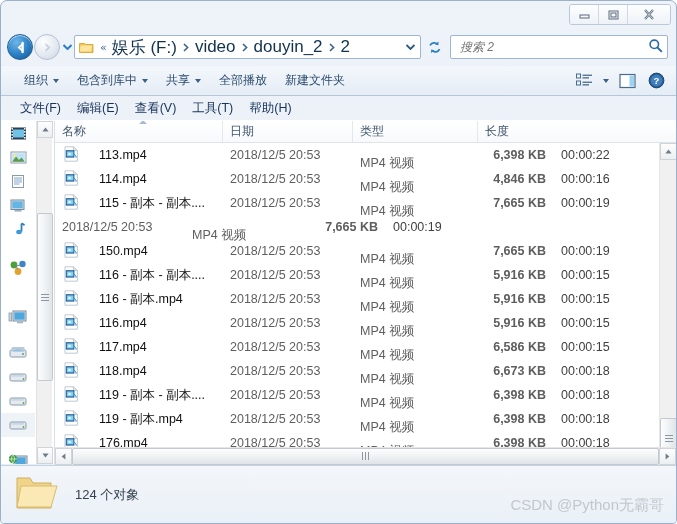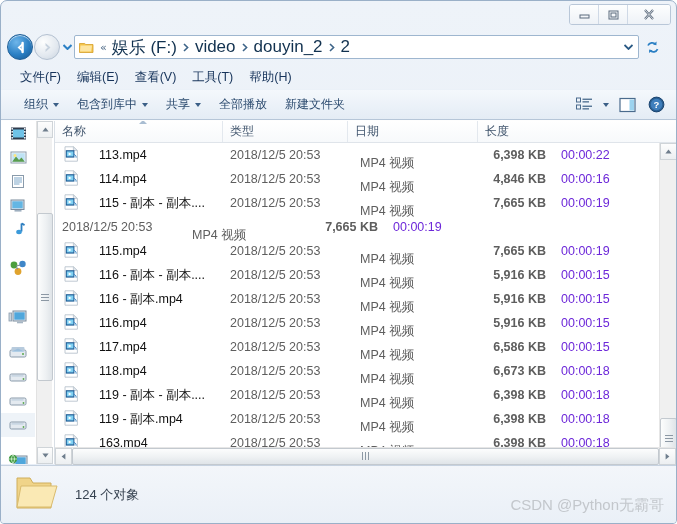--- a/index.html
+++ b/index.html
@@ -258,21 +258,21 @@
     color: #2b2b2b;
     white-space: nowrap;
     overflow: hidden;
     display: flex; align-items: center;
     height: 100%;
   }
   .cell.name { padding-left: 9px; gap: 20px; color: #111; }
   .cell.date { color: #5e5e5e; padding-left: 7px; }
   .cell.type { color: #5e5e5e; padding-left: 7px; margin-top: 16px; }
   .cell.size { color: #5e5e5e; justify-content: flex-end; padding-right: 10px; font-weight: bold; }
-  .cell.len  { color: #6d28d9; padding-left: 5px; }
+  .cell.len  { color: #404040; padding-left: 5px; }
 
   
   #list-vscroll {
     position: absolute; top: 0; right: 0; width: 17px; height: 100%;
     background: #f0f0f0;
     border-left: 1px solid #e6e6e6;
   }
   #list-sb-up { position: absolute; top: 0; left: 0; width:17px; height:17px;
     background: linear-gradient(180deg,#fdfdfd,#eceff1); border: 1px solid #cfd4d8;
     display:flex; align-items:center; justify-content:center;}
@@ -408,28 +408,29 @@
 
     <div id="refresh-button">
       <svg width="16" height="15" viewBox="0 0 16 15">
         <path d="M3 5.5 C4.3 2.6 8.3 1.8 10.6 4.2" stroke="#2a7fc4" stroke-width="1.7" fill="none"></path>
         <path d="M11.6 1.6 L11.4 5.2 L8 4.4 Z" fill="#2a7fc4"></path>
         <path d="M12.6 9.2 C11.3 12.1 7.3 12.9 5 10.5" stroke="#2a7fc4" stroke-width="1.7" fill="none"></path>
         <path d="M4 13.1 L4.2 9.5 L7.6 10.3 Z" fill="#2a7fc4"></path>
       </svg>
     </div>
 
-  </div>
-
-  <div id="menubar">
-    <div class="menu-item">文件(F)</div>
-    <div class="menu-item">编辑(E)</div>
-    <div class="menu-item">查看(V)</div>
-    <div class="menu-item">工具(T)</div>
-    <div class="menu-item">帮助(H)</div>
+    <div id="searchbox">
+      <input id="search-input" type="text" placeholder="搜索 2" style="">
+      <span>
+        <svg width="15" height="15" viewBox="0 0 15 15">
+          <circle cx="6.3" cy="6.3" r="4.2" fill="none" stroke="#2a6ba8" stroke-width="1.6"></circle>
+          <path d="M9.5 9.5 L13.3 13.3" stroke="#2a6ba8" stroke-width="1.9" stroke-linecap="round"></path>
+        </svg>
+      </span>
+    </div>
   </div>
 
   <div id="commandbar">
     <div class="cmd-item">
       <span>组织</span>
       <span class="caret-dn"></span>
     </div>
     <div class="cmd-item">
       <span>包含到库中</span>
       <span class="caret-dn"></span>
@@ -466,20 +467,28 @@
         <rect x="10.5" y="2.5" width="4.5" height="11" fill="#9cd3ef"></rect>
       </svg>
     </div>
     <div class="cmd-icon-btn">
       <svg width="17" height="17" viewBox="0 0 17 17">
         <circle cx="8.5" cy="8.5" r="7.4" fill="#2a5f92" stroke="#1c4570" stroke-width="1"></circle>
         <circle cx="8.5" cy="8.5" r="5.7" fill="#3f7fbd"></circle>
         <text x="8.5" y="12.3" font-size="9.5" font-weight="bold" fill="#ffffff" text-anchor="middle" font-family="Liberation Sans, sans-serif">?</text>
       </svg>
     </div>
+  </div>
+
+  <div id="menubar">
+    <div class="menu-item">文件(F)</div>
+    <div class="menu-item">编辑(E)</div>
+    <div class="menu-item">查看(V)</div>
+    <div class="menu-item">工具(T)</div>
+    <div class="menu-item">帮助(H)</div>
   </div>
 
   <div id="body">
 
     <div id="navpane">
       <div id="navpane-icons">
         <div class="nav-icon-row">
           <svg width="17" height="15" viewBox="0 0 17 15">
             <rect x="1" y="1.5" width="15" height="12" fill="#2f3b4c"></rect>
             <rect x="3" y="3.5" width="11" height="8" fill="#6fc3e8"></rect>
@@ -604,22 +613,22 @@
               <path d="M3.5 4.4 L0.4 0.6 L6.6 0.6 Z" fill="#6e7d8c"></path>
             </svg>
         </div>
       </div>
     </div>
 
     <div id="listpane">
 
       <div id="colheader">
         <div class="colh sorted" style="width:168px">名称</div>
+        <div class="colh" style="width:130px">日期</div>
         <div class="colh" style="width:125px">类型</div>
-        <div class="colh" style="width:130px">日期</div>
         <div class="colh" style="width:85px;border-right:none">长度</div>
       </div>
 
       <div id="rows-viewport">
         <div id="rows">
             <div class="row">
               <div class="cell name" style="width:168px">
                 <span>
 <svg width="15" height="16" viewBox="0 0 15 16">
   <path d="M1 0.8 L9.4 0.8 L13.4 4.6 L13.4 15.2 L1 15.2 Z" fill="#ffffff" stroke="#b9c3cd" stroke-width="0.9"></path>
@@ -682,21 +691,21 @@
               <div class="cell name" style="width:168px">
                 <span>
 <svg width="15" height="16" viewBox="0 0 15 16">
   <path d="M1 0.8 L9.4 0.8 L13.4 4.6 L13.4 15.2 L1 15.2 Z" fill="#ffffff" stroke="#b9c3cd" stroke-width="0.9"></path>
   <path d="M9.4 0.8 L9.4 4.6 L13.4 4.6 Z" fill="#e4eaf0" stroke="#b9c3cd" stroke-width="0.8"></path>
   <rect x="1.8" y="4.2" width="8.6" height="7.4" fill="#1f5d96"></rect>
   <rect x="2.8" y="5.4" width="6.6" height="5" fill="#7fd0f2"></rect>
   <path d="M4.6 6.4 L7.6 7.9 L4.6 9.4 Z" fill="#ffffff"></path>
   <path d="M10.2 8.5 C11.6 9 12.2 10.2 12.1 11.6" stroke="#2a7fc4" stroke-width="1" fill="none"></path>
 </svg></span>
-                <span>115.mp4</span>
+                <span>150.mp4</span>
               </div>
               <div class="cell date" style="width:130px">2018/12/5 20:53</div>
               <div class="cell type" style="width:125px">MP4 视频</div>
               <div class="cell size" style="width:78px">7,665 KB</div>
               <div class="cell len" style="width:85px">00:00:19</div>
             </div>
             <div class="row">
               <div class="cell name" style="width:168px">
                 <span>
 <svg width="15" height="16" viewBox="0 0 15 16">
@@ -826,21 +835,21 @@
               <div class="cell name" style="width:168px">
                 <span>
 <svg width="15" height="16" viewBox="0 0 15 16">
   <path d="M1 0.8 L9.4 0.8 L13.4 4.6 L13.4 15.2 L1 15.2 Z" fill="#ffffff" stroke="#b9c3cd" stroke-width="0.9"></path>
   <path d="M9.4 0.8 L9.4 4.6 L13.4 4.6 Z" fill="#e4eaf0" stroke="#b9c3cd" stroke-width="0.8"></path>
   <rect x="1.8" y="4.2" width="8.6" height="7.4" fill="#1f5d96"></rect>
   <rect x="2.8" y="5.4" width="6.6" height="5" fill="#7fd0f2"></rect>
   <path d="M4.6 6.4 L7.6 7.9 L4.6 9.4 Z" fill="#ffffff"></path>
   <path d="M10.2 8.5 C11.6 9 12.2 10.2 12.1 11.6" stroke="#2a7fc4" stroke-width="1" fill="none"></path>
 </svg></span>
-                <span>163.mp4</span>
+                <span>176.mp4</span>
               </div>
               <div class="cell date" style="width:130px">2018/12/5 20:53</div>
               <div class="cell type" style="width:125px">MP4 视频</div>
               <div class="cell size" style="width:78px">6,398 KB</div>
               <div class="cell len" style="width:85px">00:00:18</div>
             </div>
             <div class="row">
               <div class="cell name" style="width:168px">
                 <span>
 <svg width="15" height="16" viewBox="0 0 15 16">

